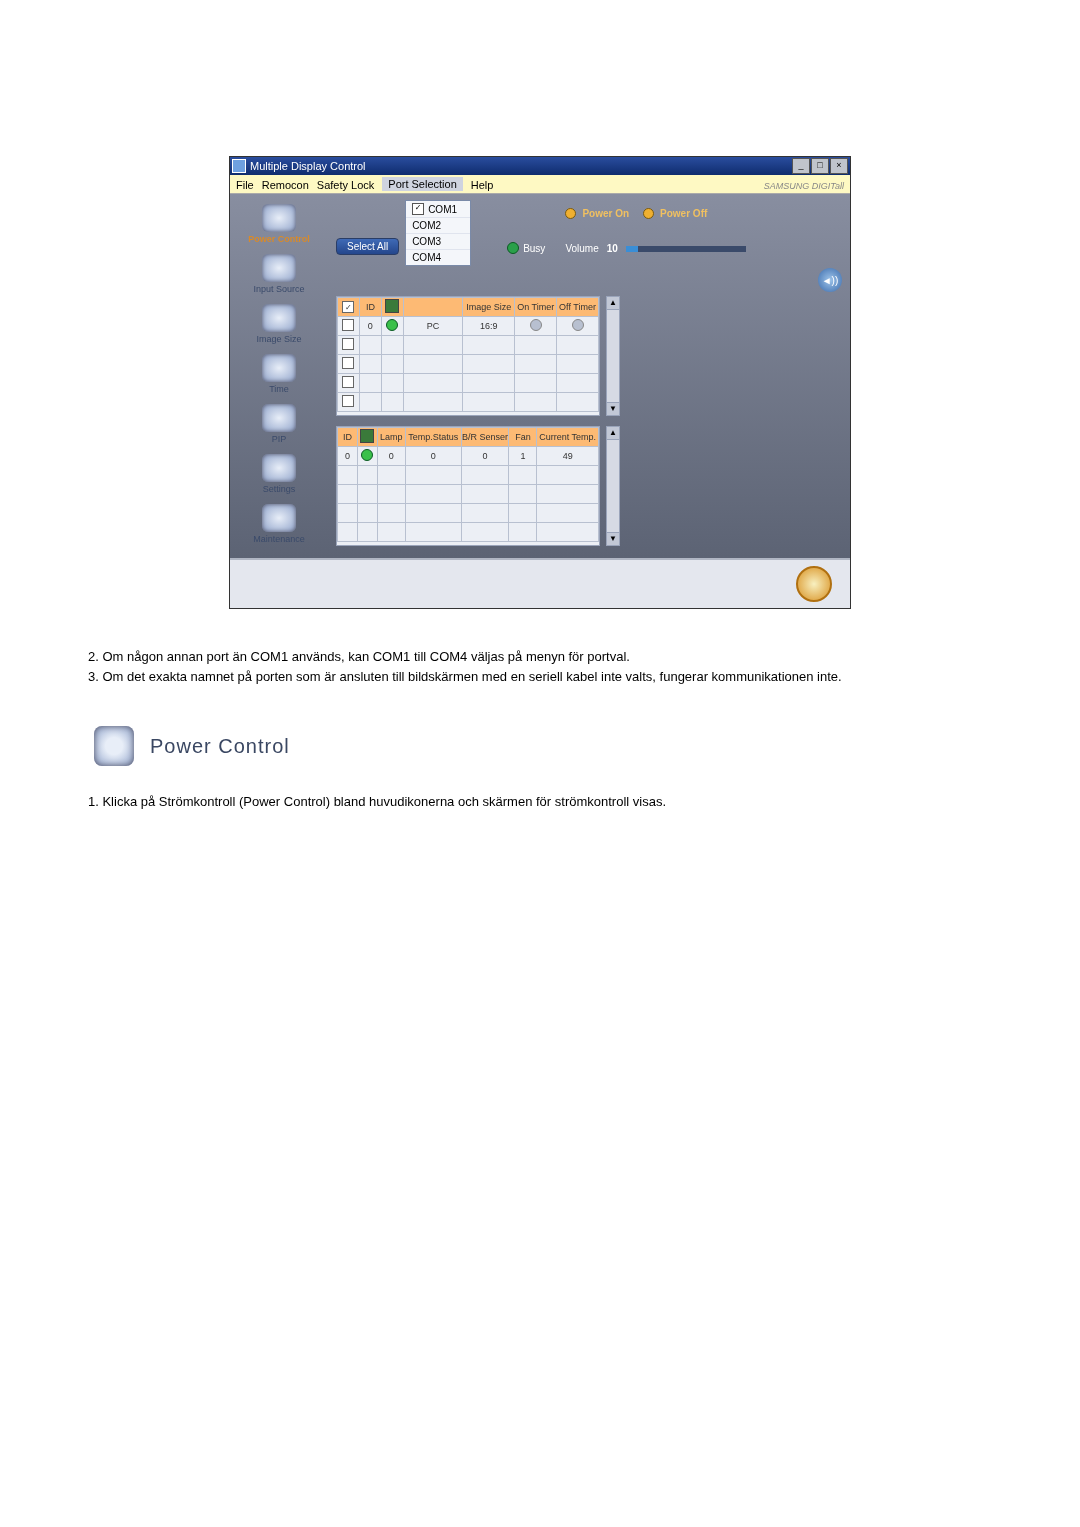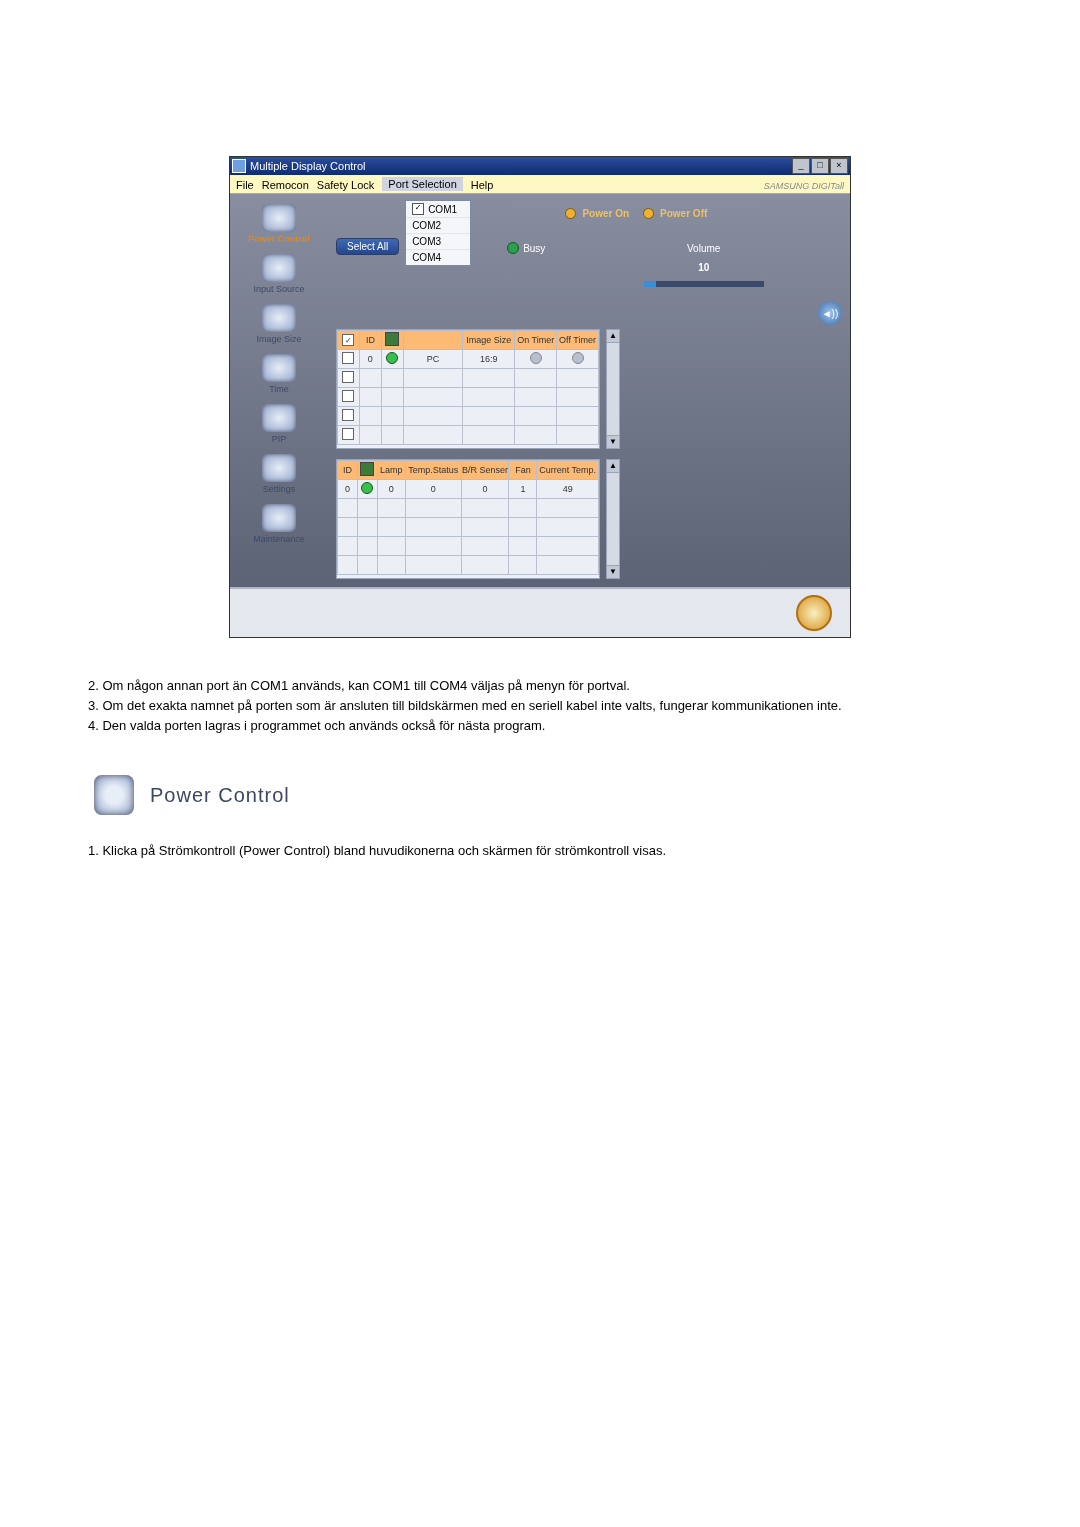--- a/index.html
+++ b/index.html
@@ -139,21 +139,21 @@
     flex:1;
     padding-left:14px;
     color:#fff;
   }
   .powerbtns { display:flex; gap:14px; margin:8px 0 24px 0;}
   .pbtn {
     display:flex; align-items:center; gap:6px;
     font-size:10px; color:#f0c060; font-weight:bold;
   }
   .pbtn .pdot{width:9px;height:9px;border-radius:50%;background:#f0b030;border:1px solid #7a5a10;}
-  .volrow { display:flex; align-items:center; gap:8px; font-size:10px;flex-direction:column;}
+  .volrow { display:flex; align-items:center; gap:8px; font-size:10px;}
   .volbar{ width:120px;height:6px;background:#3a4a6a;position:relative;}
   .volbar .fill{position:absolute;left:0;top:0;bottom:0;width:10%;background:#3a8ed6;}
   .volicon{ width:24px;height:24px;border-radius:50%;background:radial-gradient(#9ec4ea,#3a6aaa);margin-left:auto;margin-top:14px;display:flex;align-items:center;justify-content:center;font-size:10px;color:#fff;}
   .statusbar{
     height:48px;
     background:#e4e7ee;
     border-top:2px solid #b0b6c4;
     display:flex; align-items:center; justify-content:flex-end; padding-right:18px;
   }
   .statusbar .sicon{width:32px;height:32px;border-radius:50%;background:radial-gradient(#f8f0c0,#d89020);border:2px solid #b07010;}
@@ -440,21 +440,20 @@
     </div>
     <div class="statusbar">
       <div class="sicon"></div>
     </div>
   </div>
 
   <div class="doc">
     <ol>
       <li>2.  Om någon annan port än COM1 används, kan COM1 till COM4 väljas på menyn för portval.</li>
       <li>3.  Om det exakta namnet på porten som är ansluten till bildskärmen med en seriell kabel inte valts, fungerar kommunikationen inte.</li>
-      <li>4.  Den valda porten lagras i programmet och används också för nästa program.</li>
     </ol>
 
     <div class="section-head">
       <div class="hicon"></div>
       <h2>Power Control</h2>
     </div>
 
     <ol>
       <li>1.  Klicka på Strömkontroll (Power Control) bland huvudikonerna och skärmen för strömkontroll visas.</li>
     </ol>

